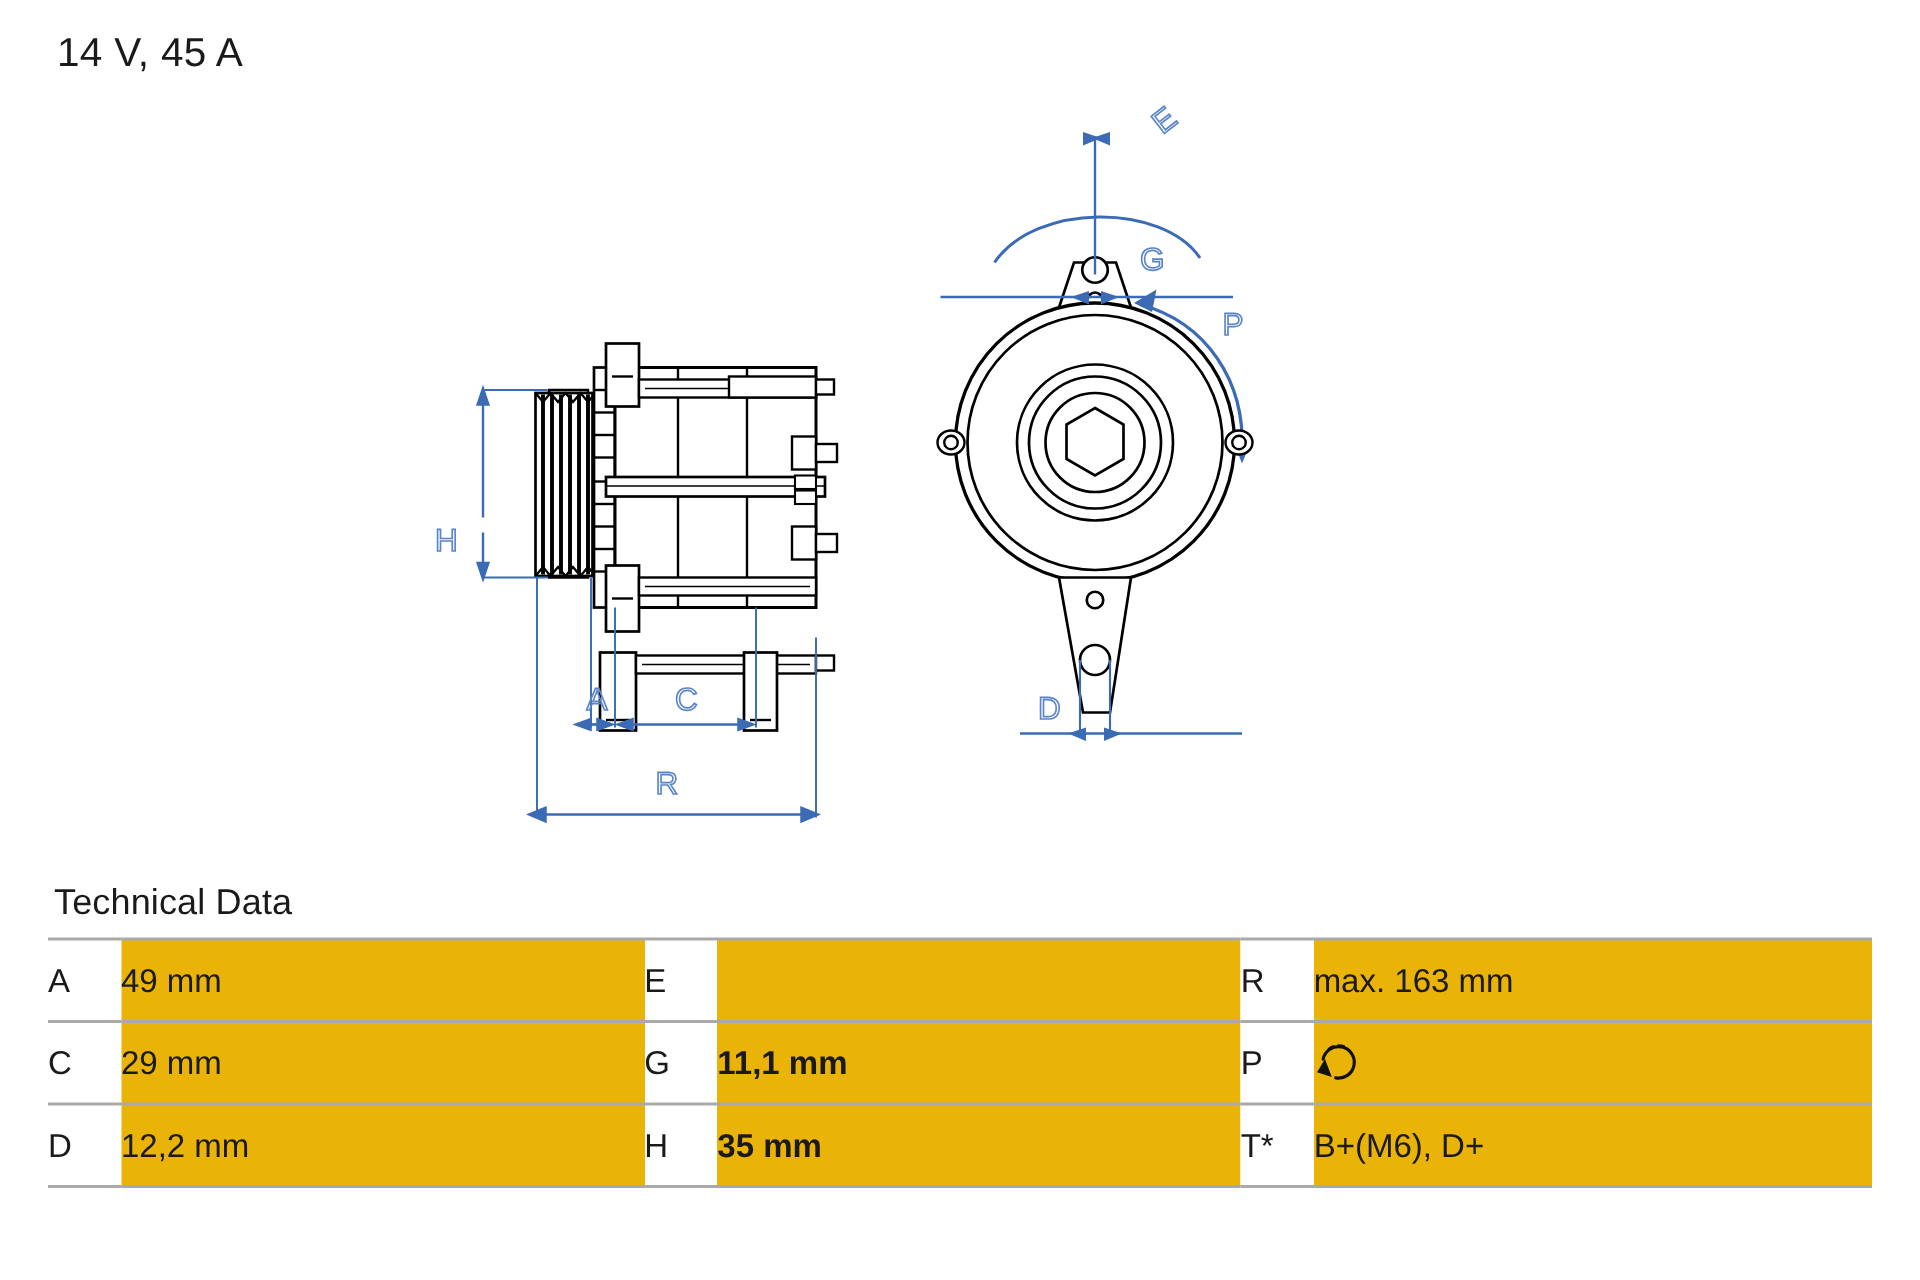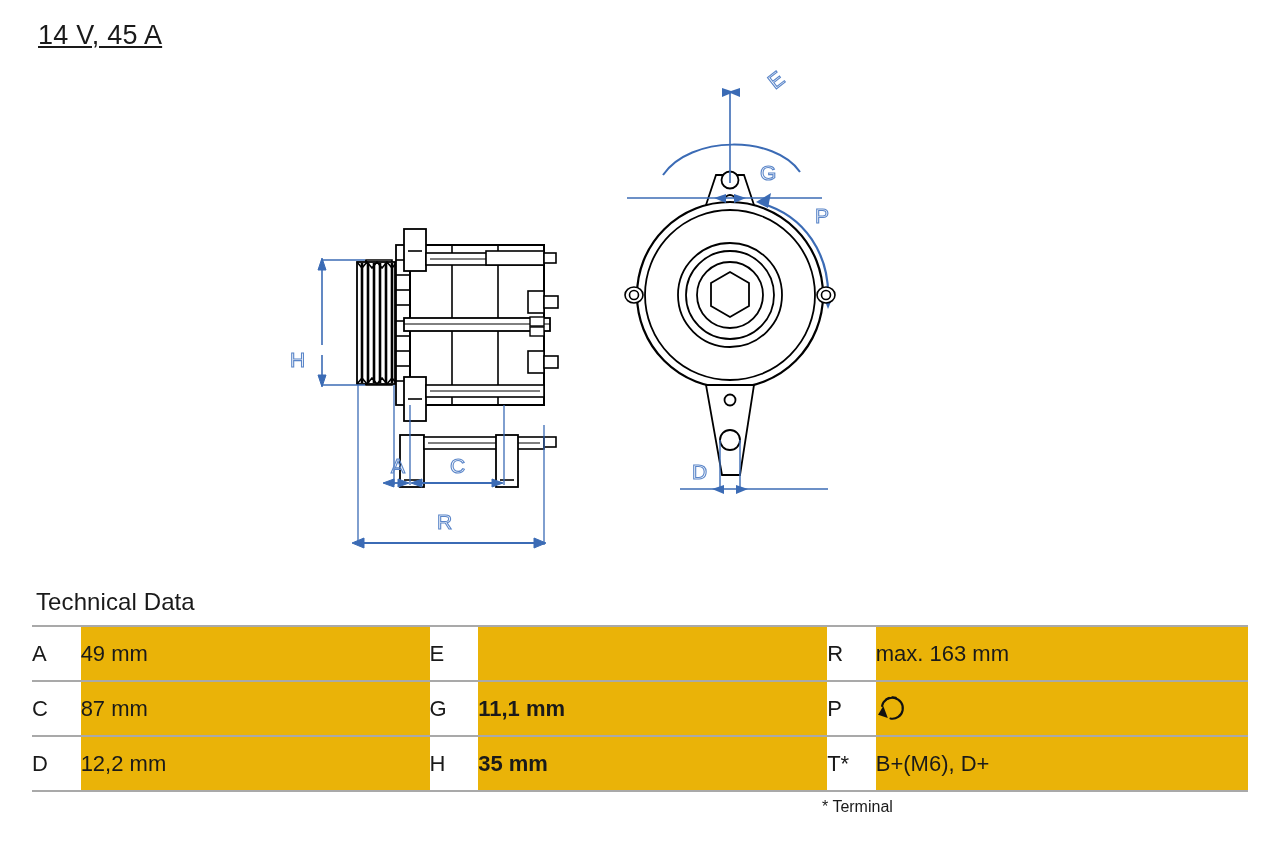--- a/index.html
+++ b/index.html
@@ -24,21 +24,20 @@
 
   
   .doc-title {
     position: absolute;
     left: 38px;
     top: 20px;
     font-size: 27px;
     font-weight: 400;
     letter-spacing: 0.2px;
     color: #1a1a1a;
-    text-decoration: underline;
   }
 
   
   .drawing-area {
     position: absolute;
     left: 0;
     top: 55px;
     width: 1280px;
     height: 520px;
   }
@@ -317,21 +316,21 @@
           <td class="lbl">A</td>
           <td class="val val-a">49 mm</td>
           <td class="lbl lbl-2">E</td>
           <td class="val val-b"></td>
           <td class="lbl lbl-3">R</td>
           <td class="val val-c">max. 163 mm</td>
         </tr>
 
         <tr>
           <td class="lbl">C</td>
-          <td class="val val-a">87 mm</td>
+          <td class="val val-a">29 mm</td>
           <td class="lbl lbl-2">G</td>
           <td class="val val-b">11,1 mm</td>
           <td class="lbl lbl-3">P</td>
           <td class="val val-c">
             <span class="rot-icon-wrap">
               <svg width="34" height="32" viewBox="0 0 34 32" xmlns="http://www.w3.org/2000/svg">
                 <path d="M9,8 A10.5,10.5 0 1 1 10,23" fill="none" stroke="#111111" stroke-width="2.1" stroke-linecap="round" transform="rotate(-30 17 16)"></path>
                 <path d="M10,6.5 A11,11 0 0 1 21,5.2" fill="none" stroke="#111111" stroke-width="2.1" stroke-linecap="round" stroke-dasharray="3.4 3.4"></path>
                 <polygon points="5.5,13.5 13.5,23.5 3.2,23.5" fill="#111111" transform="rotate(18 8 19)"></polygon>
               </svg>
@@ -343,16 +342,15 @@
           <td class="lbl">D</td>
           <td class="val val-a">12,2 mm</td>
           <td class="lbl lbl-2">H</td>
           <td class="val val-b">35 mm</td>
           <td class="lbl lbl-3">T*</td>
           <td class="val val-c">B+(M6), D+</td>
         </tr>
       </tbody>
     </table>
 
-    <div class="footnote">* Terminal</div>
   </div>
 
 </div>
 
 </body></html>

